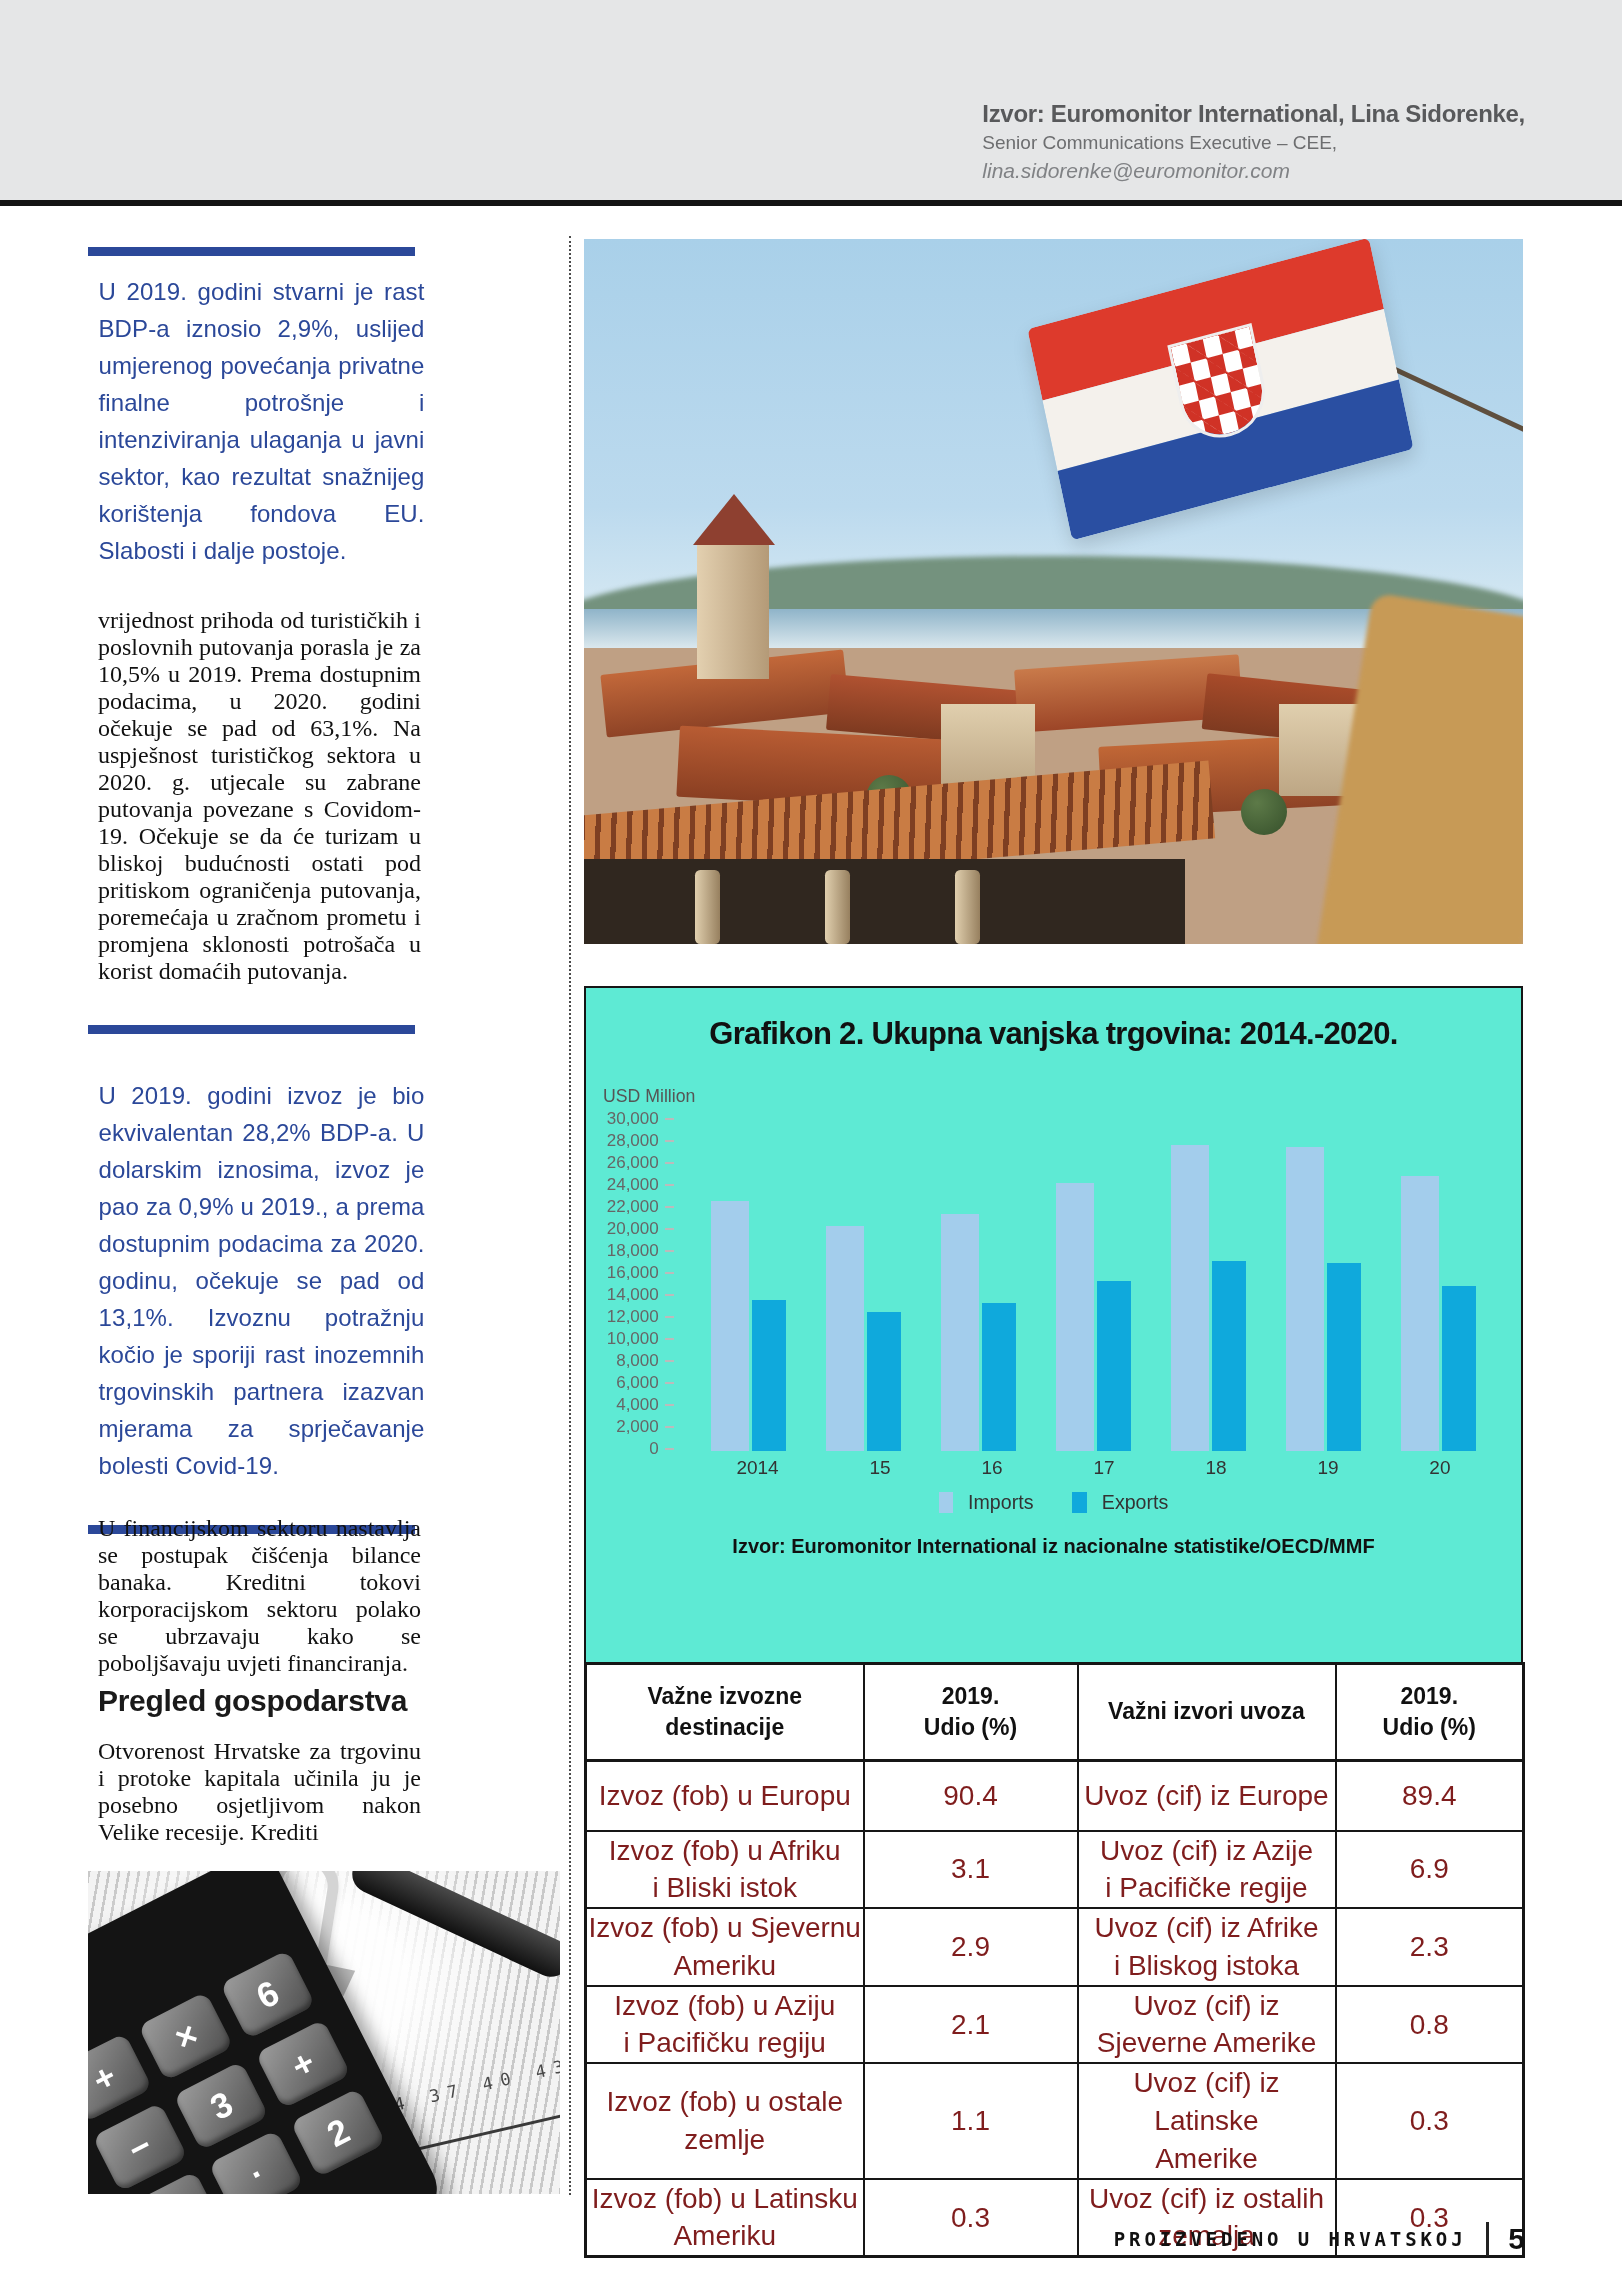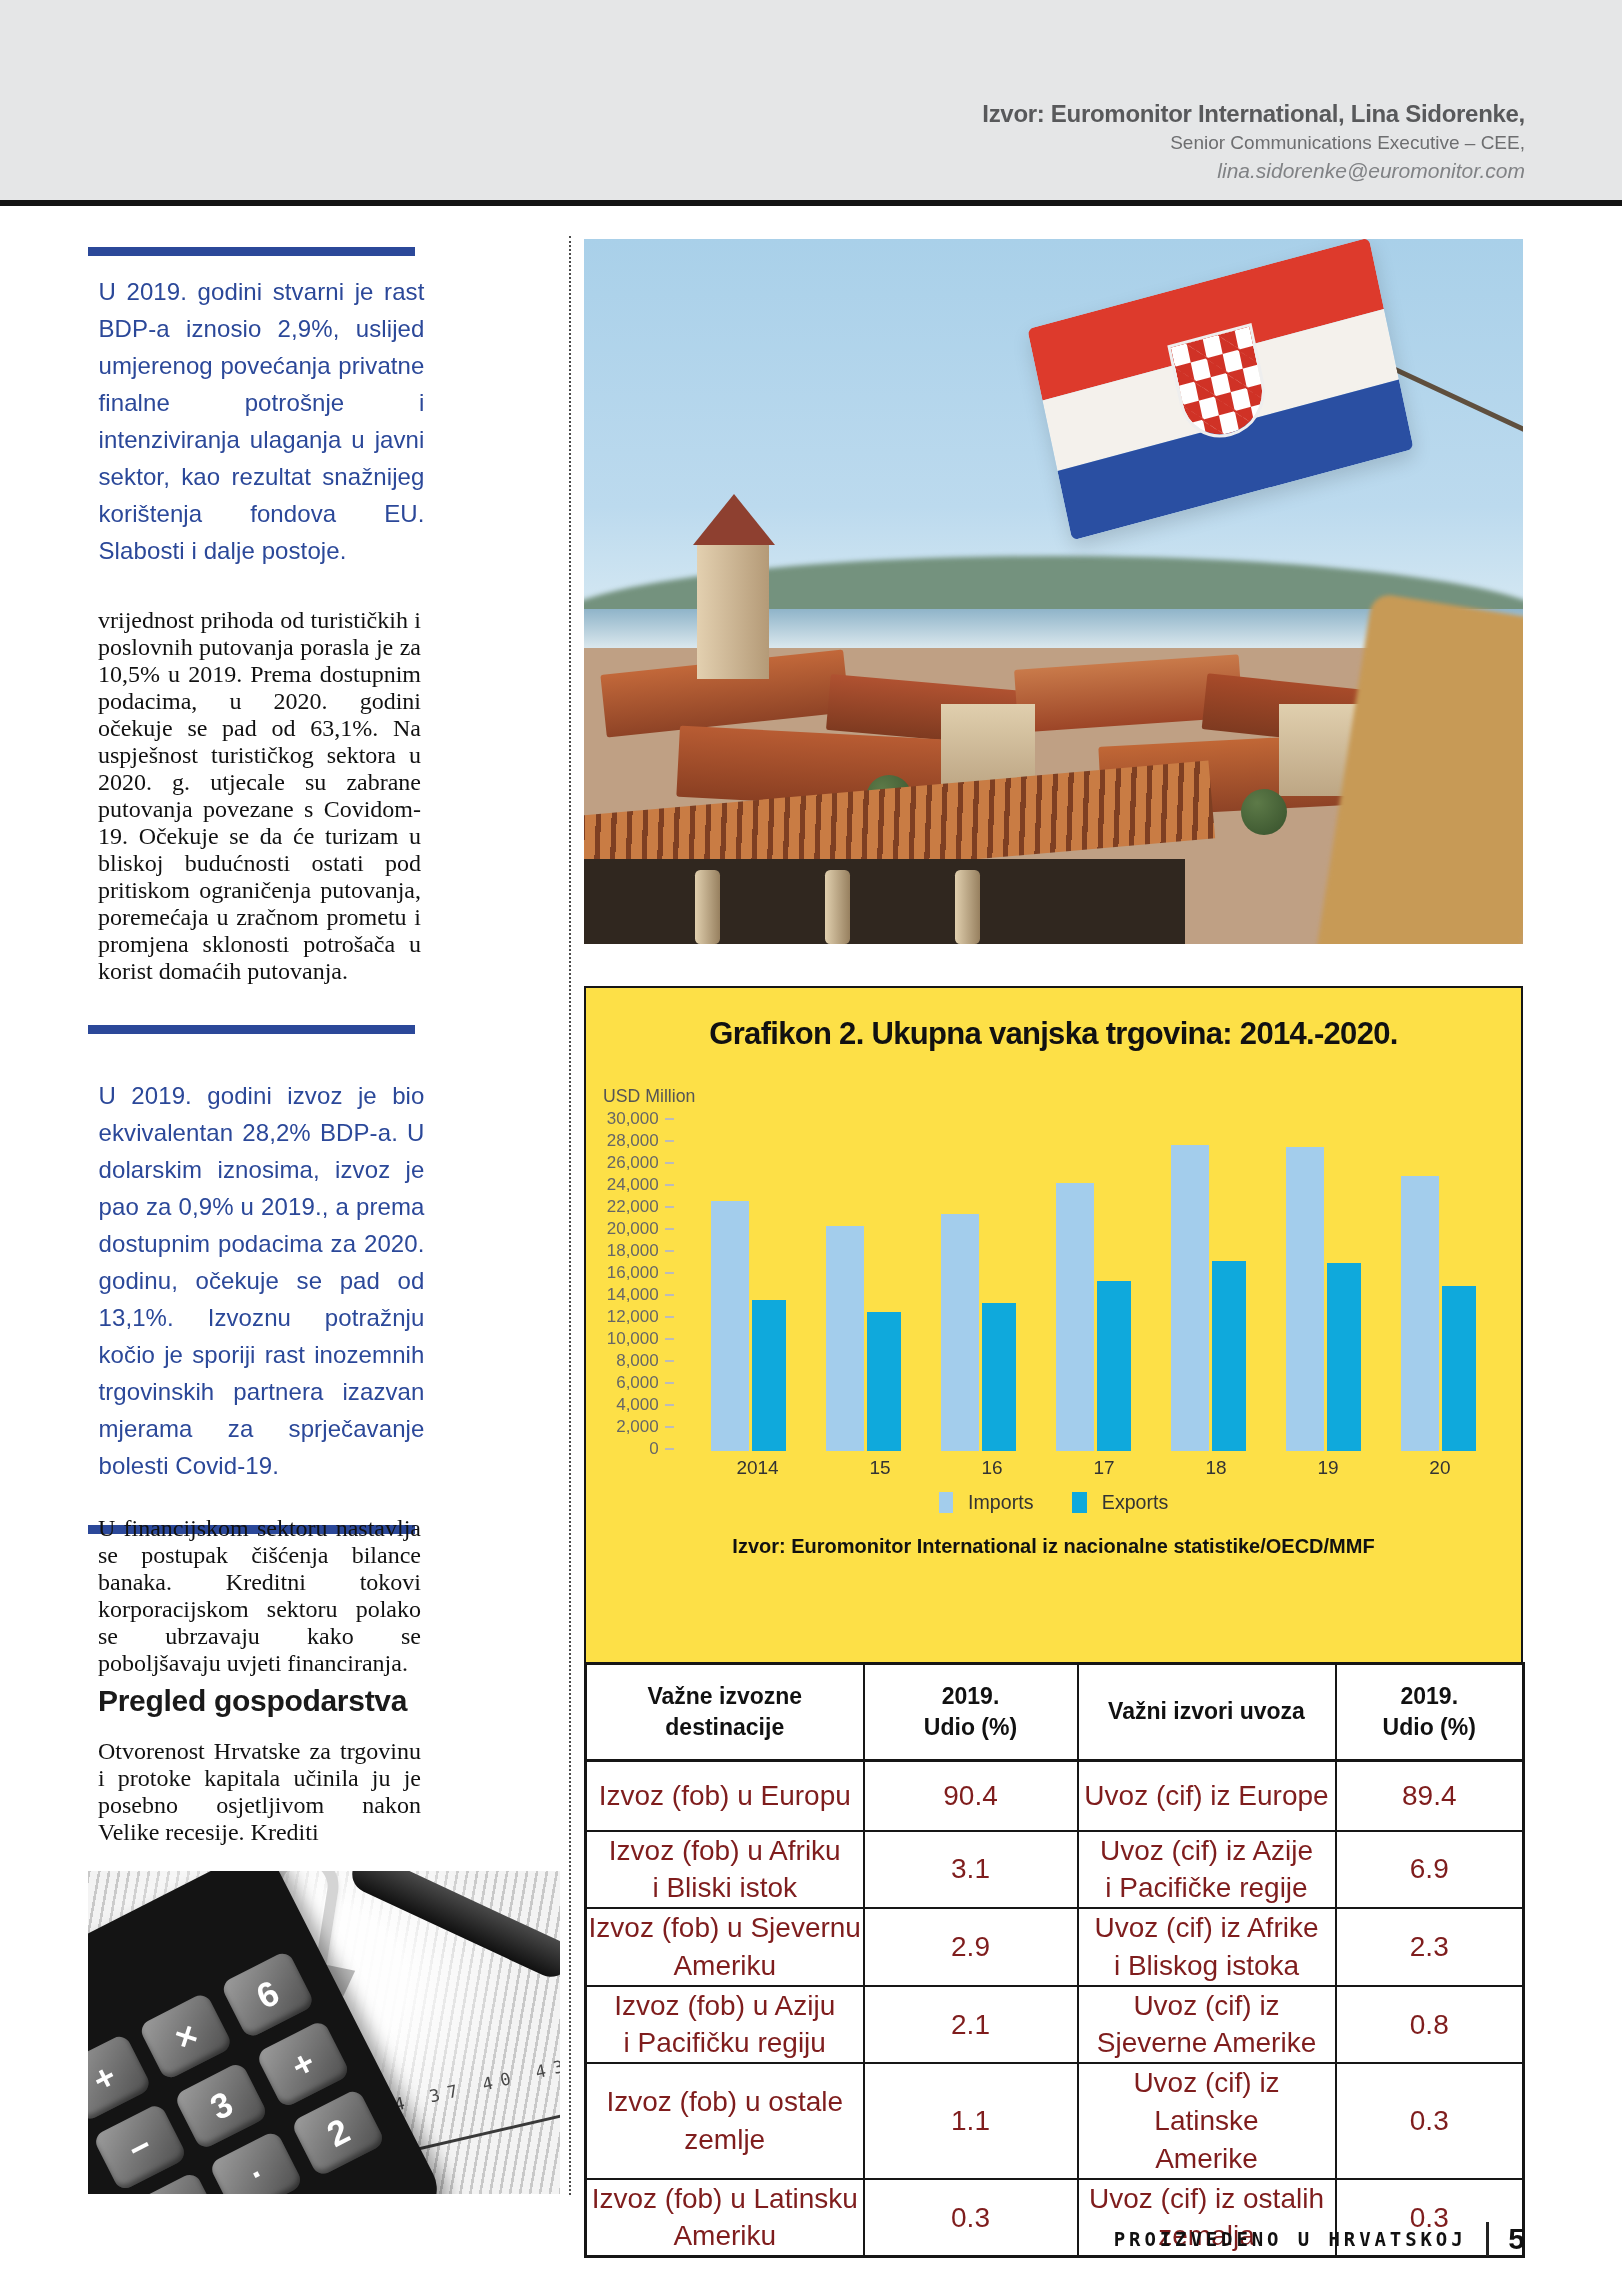--- a/index.html
+++ b/index.html
@@ -8,21 +8,21 @@
     --exports:#0fa9dc;
     --header-gray:#e5e6e7;
     --ink:#161616;
   }
   *{box-sizing:border-box;margin:0;padding:0}
   body{background:#888;font-family:"Liberation Sans",sans-serif}
   .page{position:relative;width:1623px;height:2295px;background:#fff;margin:0 auto;overflow:hidden}
 
   
   .band{position:absolute;left:0;top:0;width:1623px;height:200px;background:var(--header-gray)}
-  .src-block{position:absolute;right:98px;top:99px;text-align:right;color:#6d6e70}
+  .src-block{position:absolute;right:98px;top:99px;text-align:left;color:#6d6e70}
   .src-bold{font-size:24px;font-weight:bold;color:#58595b;line-height:30px;letter-spacing:-0.3px}
   .src-role{font-size:19px;line-height:27.5px}
   .src-email{font-size:21px;line-height:27.5px;font-style:italic;color:#808285;text-decoration:none}
   .black-bar{position:absolute;left:0;top:200px;width:1623px;height:5.9px;background:#141414}
 
   
   .qbox{position:absolute;left:88px;width:336px}
   .q1{top:247px}
   .q2{top:1025px;height:509px;display:flex;flex-direction:column;justify-content:space-between}
   .q-bar{width:327px;height:9.2px;background:var(--accent-blue)}
@@ -76,21 +76,21 @@
   .flag .s3{height:33%;background:#2a4fa2}
   .shield{position:absolute;left:50%;top:50%;transform:translate(-50%,-54%);width:81px;height:98px;
           border-radius:0 0 41px 41px;outline:3.3px solid #eee;
           background-color:#fff;
           background-image:linear-gradient(45deg,#d03226 25%,transparent 25%,transparent 75%,#d03226 75%),
                            linear-gradient(45deg,#d03226 25%,transparent 25%,transparent 75%,#d03226 75%);
           background-position:0 0,16.4px 19.6px;background-size:33px 39px}
   .pole{position:absolute;left:78%;top:21%;width:26%;height:5.2px;background:#5f4f3e;transform:rotate(25deg);border-radius:2.6px}
 
   
-  .chartbox{position:absolute;left:584px;top:986px;width:939px;height:801px;border:2.6px solid var(--ink);background:#fde047}
+  .chartbox{position:absolute;left:584px;top:986px;width:939px;height:801px;border:2.6px solid var(--ink);background:#5eead4}
   .c-title{position:absolute;left:0;top:27.5px;width:100%;text-align:center;font-size:31px;font-weight:bold;
            color:#111;letter-spacing:-0.7px}
   .c-unit{position:absolute;left:17px;top:98px;font-size:17.7px;color:#555}
   .c-ticks{position:absolute;left:11.8px;top:131px;width:76px;height:331px}
   .tick{position:absolute;right:0;display:flex;align-items:center;gap:5.9px;height:21px}
   .tick-label{font-size:17px;color:#666;min-width:52px;text-align:right}
   .tick-dash{display:inline-block;width:9.2px;height:2px;background:#bbb}
   .c-plot{position:absolute;left:105px;top:134px;width:805px;height:329px;display:flex;
           align-items:flex-end;justify-content:space-around}
   .bar-group{display:flex;align-items:flex-end;gap:3.3px}

